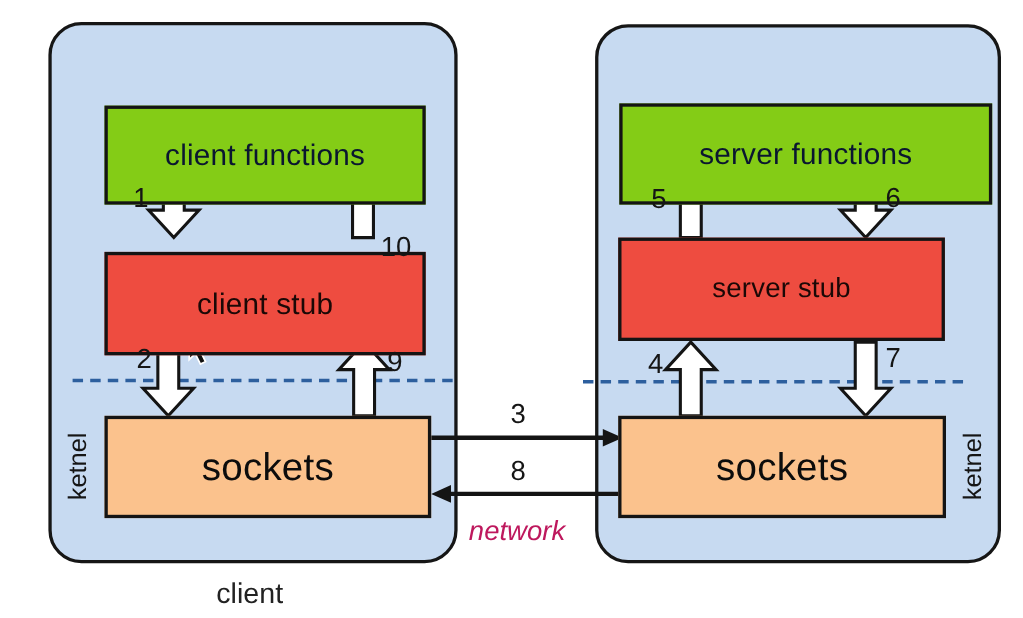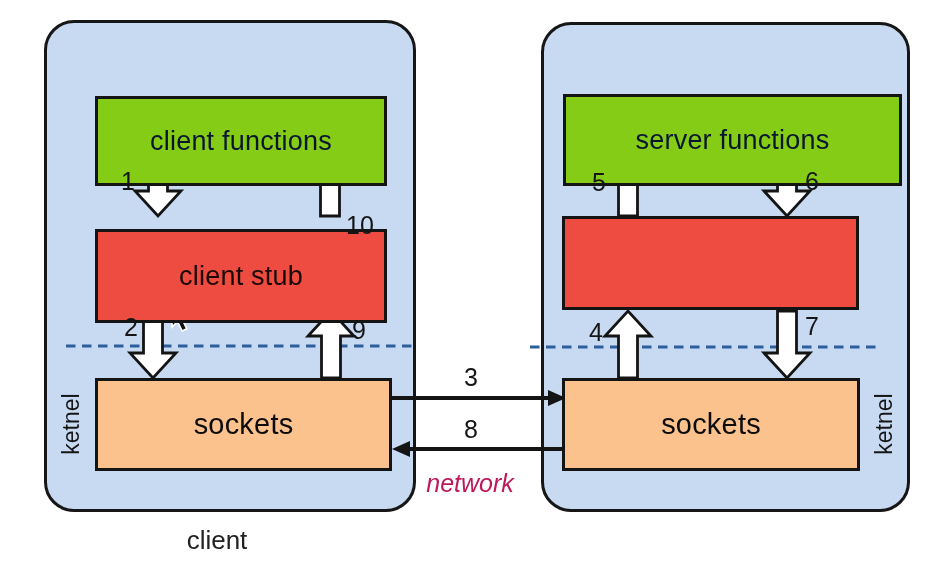--- a/index.html
+++ b/index.html
@@ -11,21 +11,21 @@
     position:absolute;background:#c7daf1;border:3px solid #161616;border-radius:30px;
     box-sizing:border-box;
   }
   .box{
     position:absolute;border:3px solid #141414;box-sizing:border-box;
     display:flex;align-items:center;justify-content:center;flex-direction:column;
     text-align:center;font-size:27px;letter-spacing:.2px;color:#0c0c0c;
   }
   .box.blue{background:#84cc16;color:#0a1630;margin-top:40px;}
   .box.red{background:#ee4c40;color:#1b0806;}
-  .box.orange{background:#fbc28d;font-size:29px;}
+  .box.orange{background:#fbc28d;font-size:35px;}
   .stub-line{line-height:1.18;font-size:25px;}
   .num{
     position:absolute;transform:translate(-50%,-50%);font-size:25px;color:#151515;
   }
   .caption{
     position:absolute;transform:translate(-50%,-50%);font-size:26px;color:#222;
   }
   .kernel{
     position:absolute;transform:translate(-50%,-50%) rotate(-90deg);
     font-size:23px;color:#151515;white-space:nowrap;
@@ -78,20 +78,21 @@
     <span>client stub</span>
   </div>
   <div class="box orange" style="left:95px;top:378px;width:297px;height:93px;">
     <span>sockets</span>
   </div>
 
   <div class="box blue" style="left:563px;top:54px;width:339px;height:92px;justify-content:center;">
     <span>server functions</span>
   </div>
   <div class="box red" style="left:562px;top:216px;width:297px;height:94px;">
+    <span class="stub-line">server stub</span>
   </div>
   <div class="box orange" style="left:562px;top:378px;width:298px;height:93px;">
     <span>sockets</span>
   </div>
 
   <div class="num" style="left:128px;top:181px;">1</div>
   <div class="num" style="left:360px;top:181px;margin-top:44px;">10</div>
   <div class="num" style="left:131px;top:327px;">2</div>
   <div class="num" style="left:359px;top:330px;">9</div>
   <div class="num" style="left:599px;top:182px;">5</div>
@@ -99,15 +100,15 @@
   <div class="num" style="left:596px;top:332px;">4</div>
   <div class="num" style="left:812px;top:326px;">7</div>
   <div class="num" style="left:471px;top:377px;">3</div>
   <div class="num" style="left:471px;top:429px;">8</div>
 
   <div class="kernel" style="left:71px;top:424px;">ketnel</div>
   <div class="kernel" style="left:884px;top:424px;">ketnel</div>
 
   <div class="network" style="left:470px;top:483px;">network</div>
 
-  <div class="caption" style="left:217px;top:540px;">client</div>
+  <div class="caption" style="left:227px;top:540px;">client</div>
 
 </div>
 
 </body></html>

